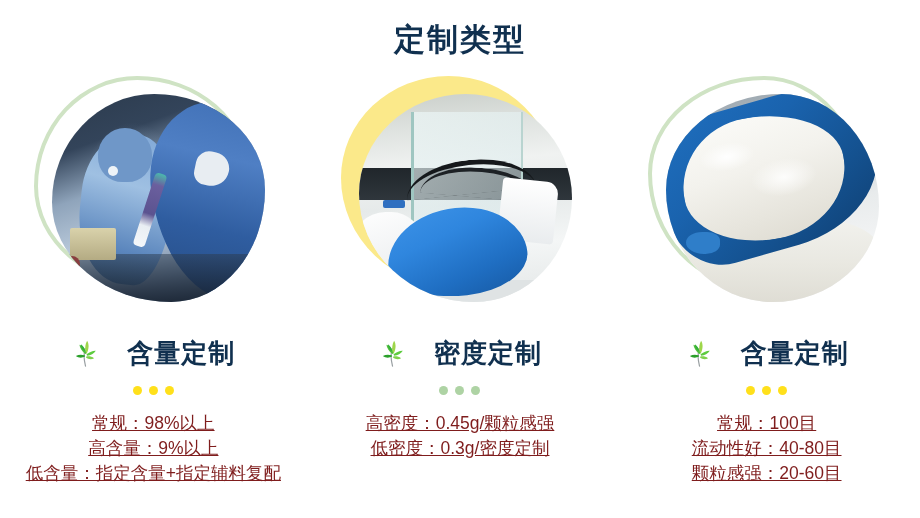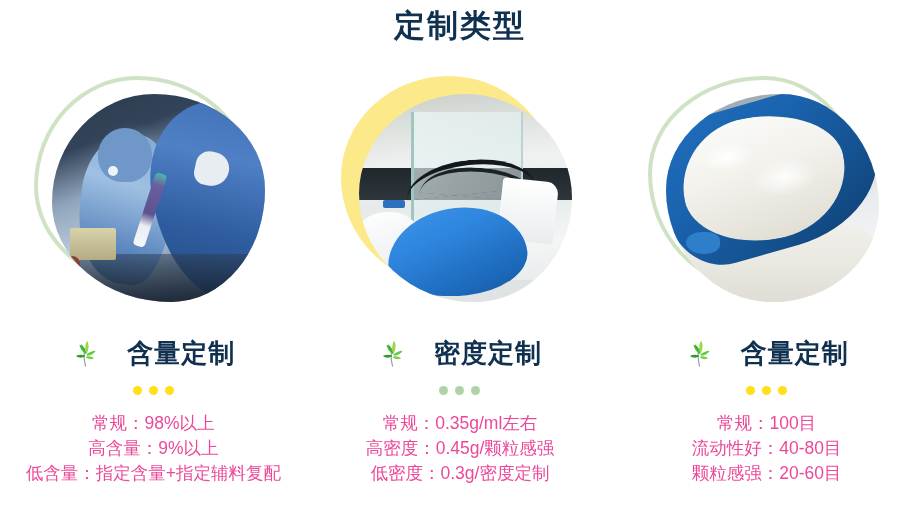--- a/index.html
+++ b/index.html
@@ -17,21 +17,21 @@
     position: relative;
   }
 
   
   .page-title {
     text-align: center;
     font-size: 31px;
     font-weight: bold;
     color: #10304f;
     letter-spacing: 2px;
-    padding-top: 6px;
+    padding-top: 20px;
     line-height: 40px;
     height: 48px;
   }
 
   
   .columns {
     display: flex;
     width: 920px;
     height: 470px;
   }
@@ -304,22 +304,23 @@
   .dot { width: 9px; height: 9px; border-radius: 50%; }
 
   
   .specs {
     margin-top: 15px;
     text-align: center;
   }
   .spec-line {
     font-size: 17.5px;
     line-height: 25px;
-    color: #ec4899;
+    color: #7f1d1d;
     white-space: nowrap;
+    text-decoration: underline;
   }
 </style>
 </head>
 <body>
 
 <div class="page-title">定制类型</div>
 
 <div class="columns">
 
   <div class="col">
@@ -397,21 +398,20 @@
       <span class="col-title">密度定制</span>
     </div>
 
     <div class="dots">
       <span class="dot" style="background:#aed3a4"></span>
       <span class="dot" style="background:#aed3a4"></span>
       <span class="dot" style="background:#aed3a4"></span>
     </div>
 
     <div class="specs">
-      <div class="spec-line">常规：0.35g/ml左右</div>
       <div class="spec-line">高密度：0.45g/颗粒感强</div>
       <div class="spec-line">低密度：0.3g/密度定制</div>
     </div>
   </div>
 
   <div class="col">
     <div class="media">
       <div class="blob-ring shape-c ring-green"></div>
       <div class="blob-photo shape-c photo3">
         <div class="p3-powder-bed"></div>

